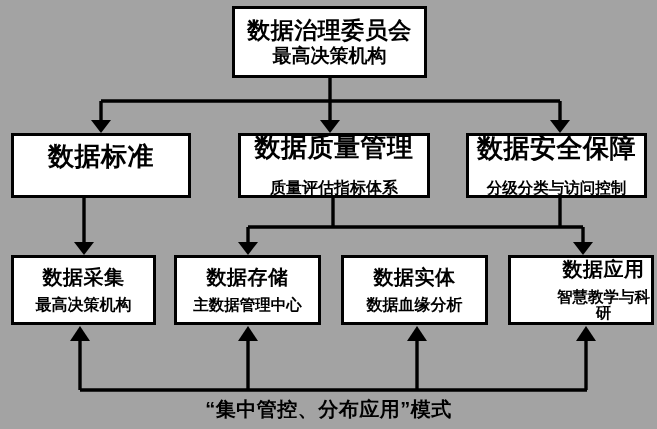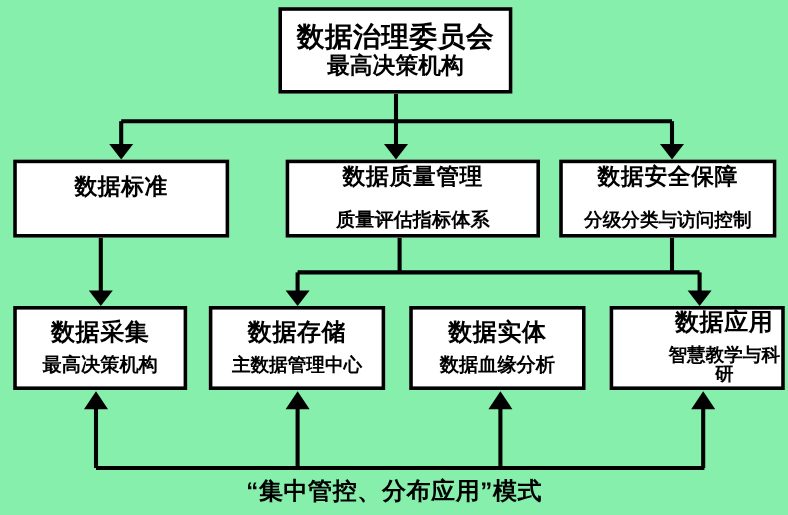--- a/index.html
+++ b/index.html
@@ -8,21 +8,21 @@
     padding: 0;
     background: #ffffff;
   }
   body {
     font-family: "Liberation Sans", sans-serif;
   }
   #diagram-root {
     position: relative;
     width: 657px;
     height: 429px;
-    background: #86efac;
+    background: #a3a3a3;
     overflow: hidden;
   }
   #connectors {
     position: absolute;
     left: 0;
     top: 0;
     width: 657px;
     height: 429px;
   }
   .node {
@@ -55,23 +55,23 @@
     top: 6px;
     width: 195px;
     height: 72px;
   }
   #node-committee .title { font-size: 23px; margin-bottom: 3px; }
   #node-committee .subtitle { font-size: 19px; }
 
   
   .node.tier2 { top: 133px; height: 65px; }
   #node-standard { left: 11px; width: 180px; }
-  #node-quality  { left: 238px; width: 212px; }
+  #node-quality  { left: 238px; width: 192px; }
   #node-security { left: 466px; width: 181px; }
-  .node.tier2 .title { font-size: 19px; margin-bottom: 18px; }
+  .node.tier2 .title { font-size: 26px; margin-bottom: 18px; }
   .node.tier2 .subtitle { font-size: 16px; }
   #node-quality .subtitle { font-size: 16px; }
   #node-security .subtitle { font-size: 15.5px; }
 
   
   .node.tier3 { top: 255px; height: 70px; }
   #node-collect { left: 11px;  width: 145px; }
   #node-store   { left: 174px; width: 147px; }
   #node-process { left: 341px; width: 147px; }
   #node-apply   { left: 508px; width: 146px; padding-left: 45px; }

